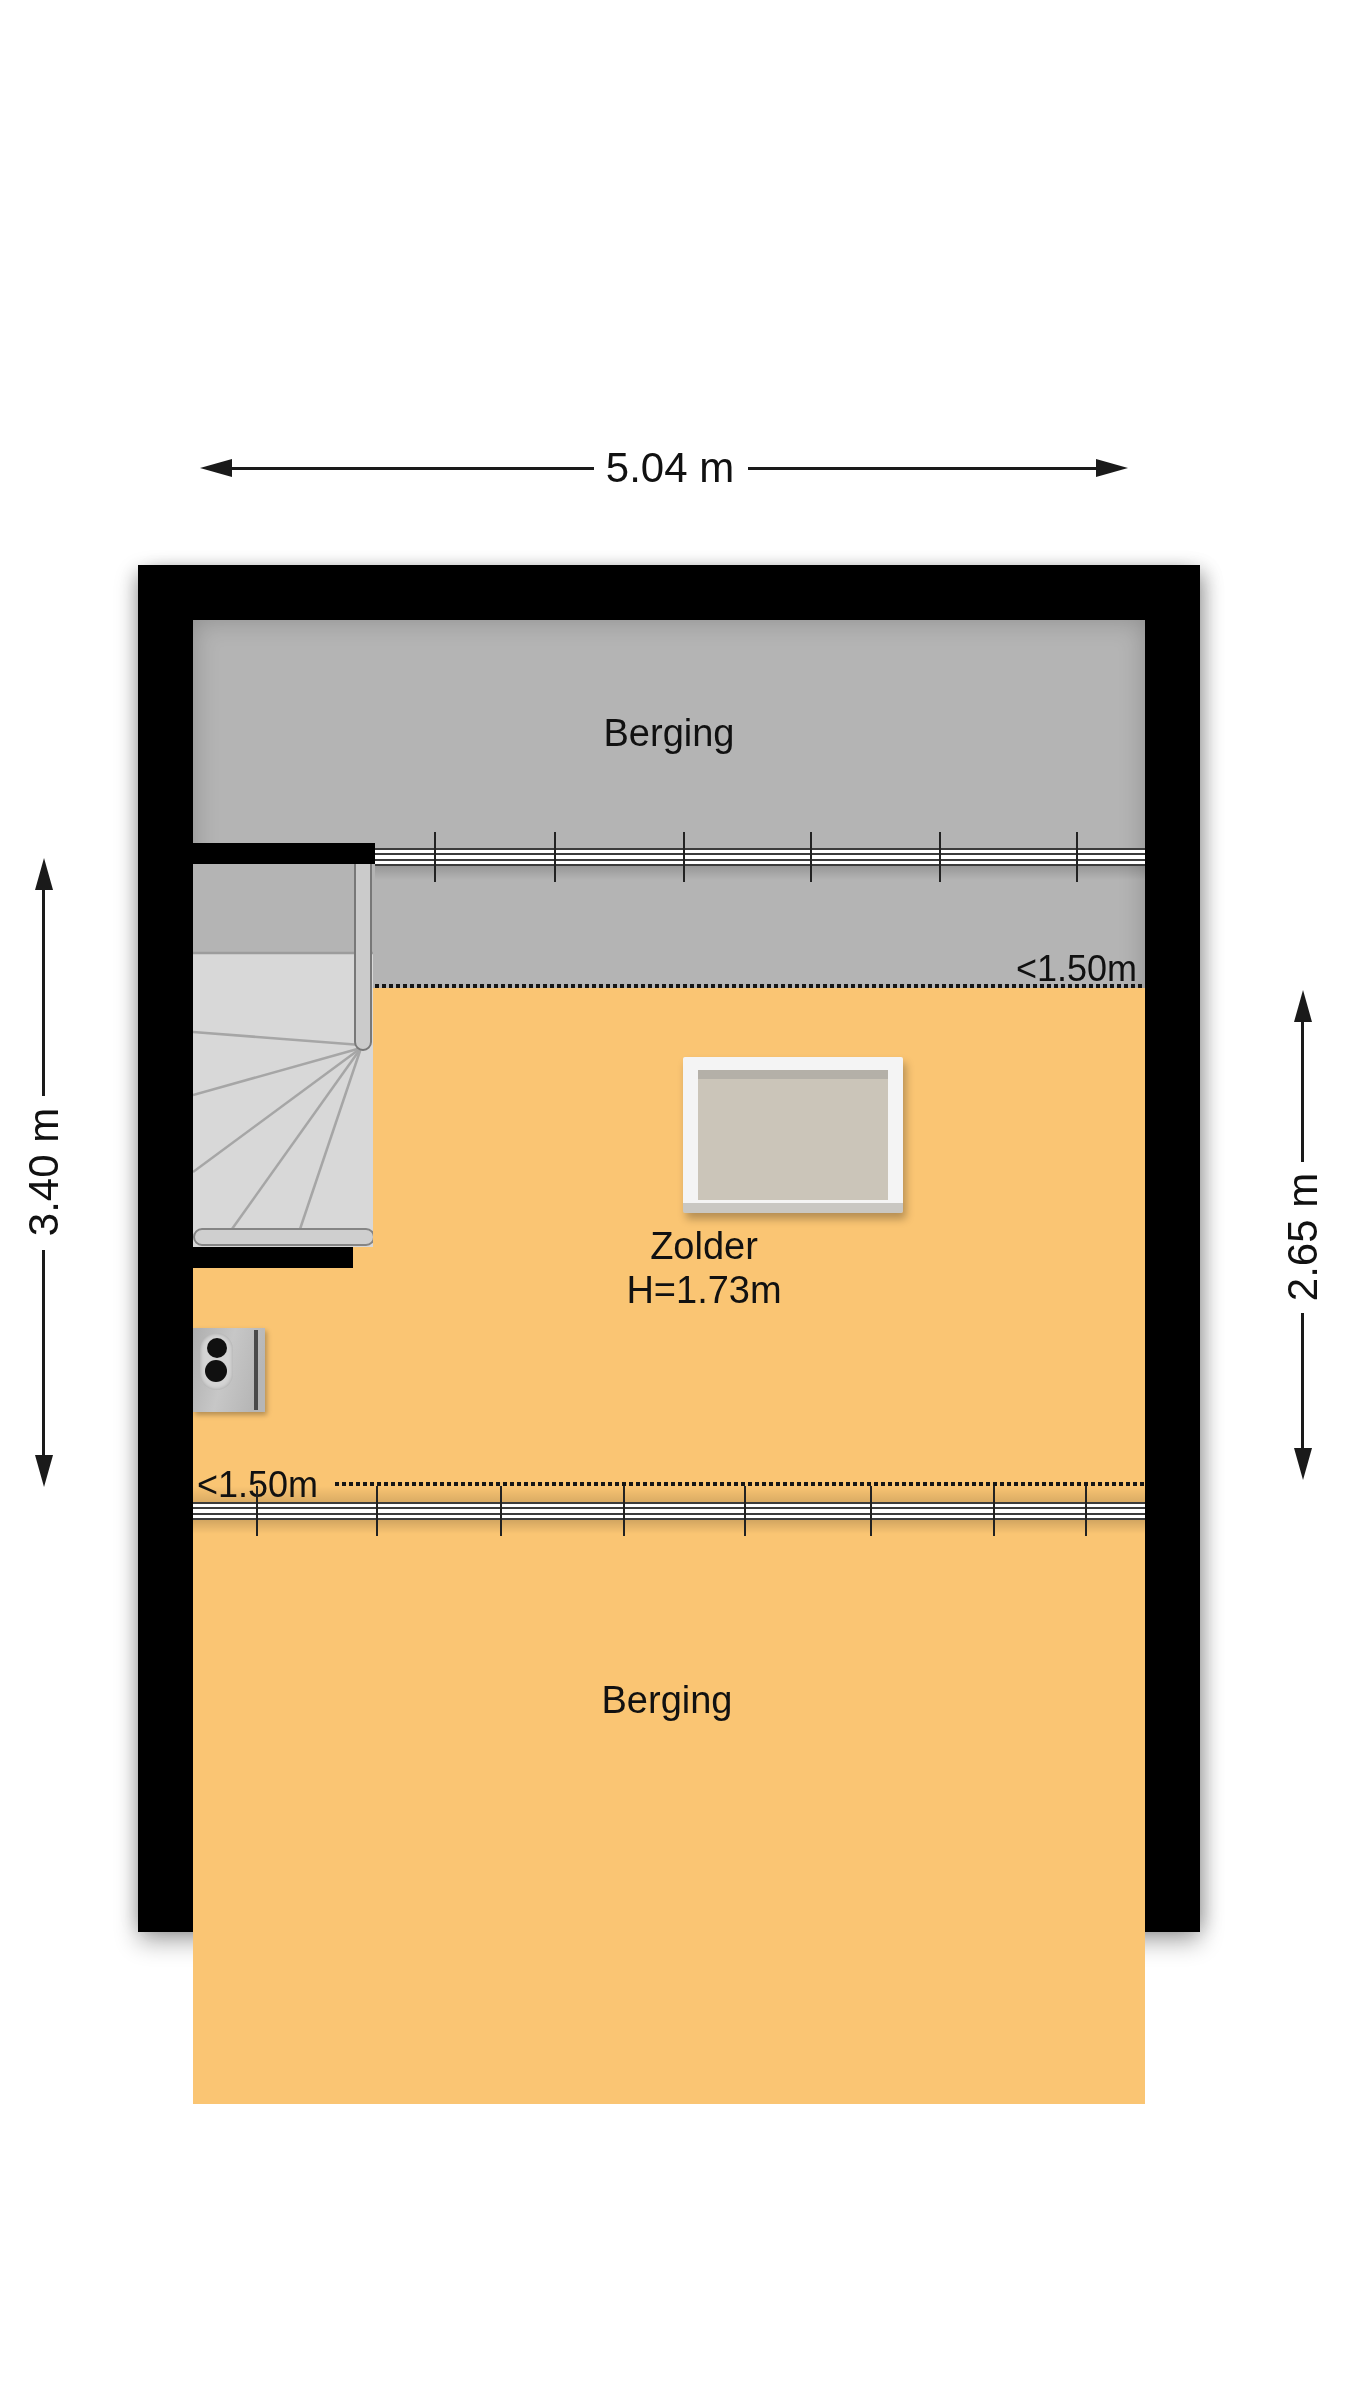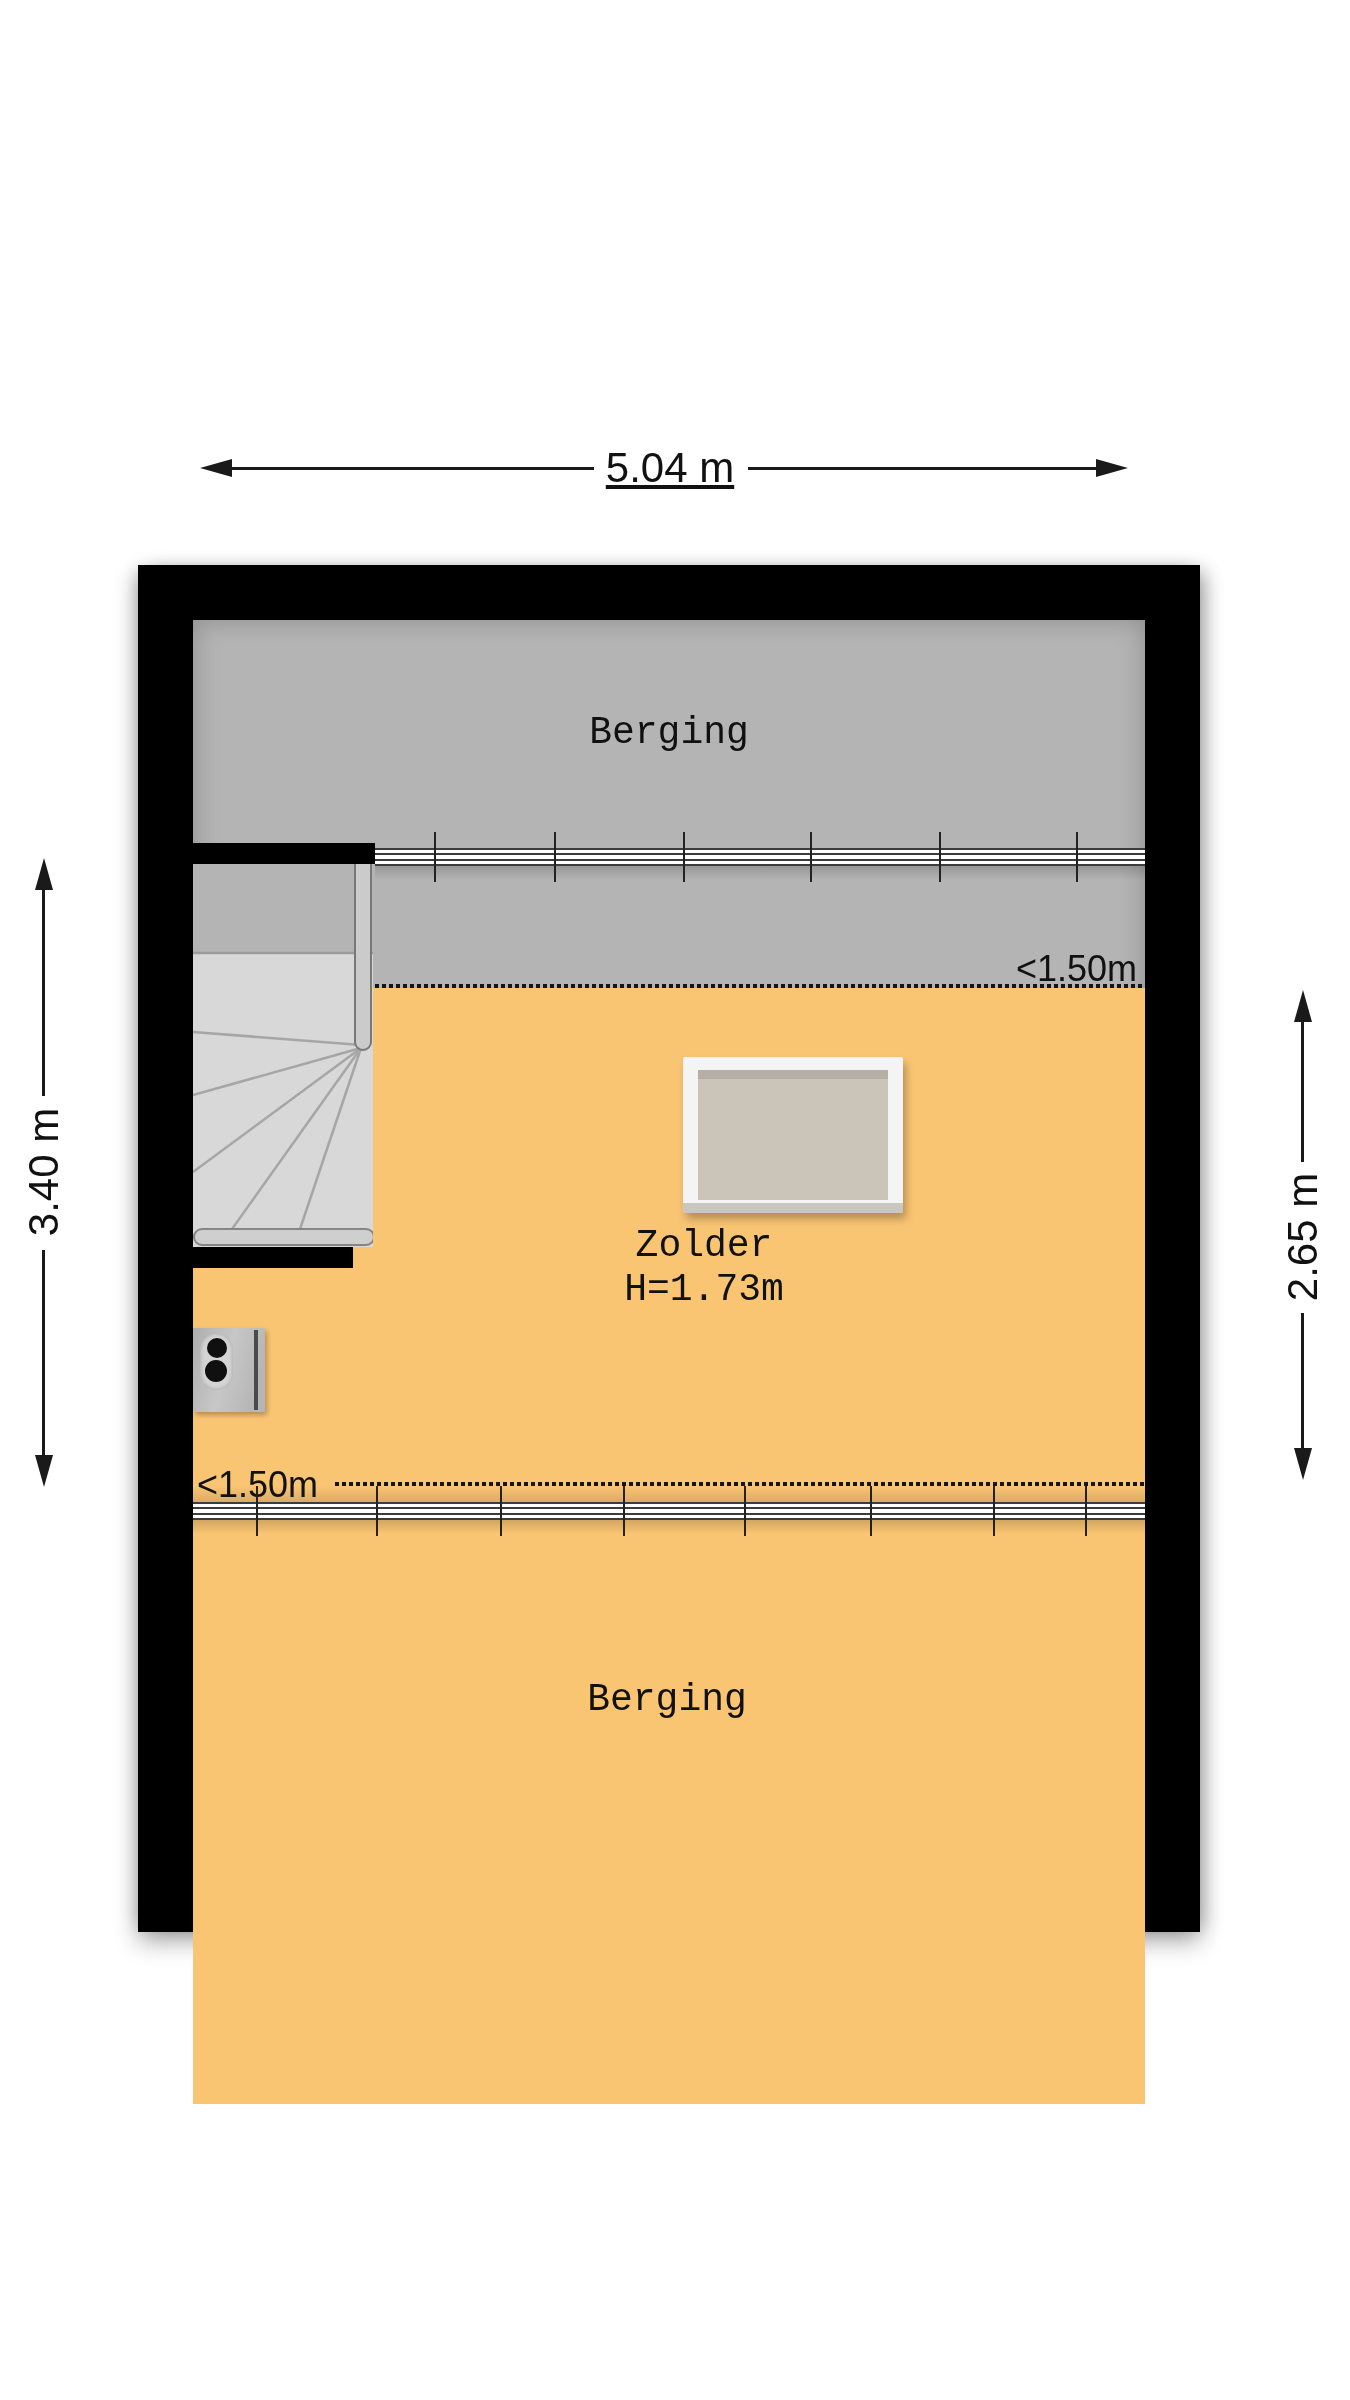--- a/index.html
+++ b/index.html
@@ -48,21 +48,21 @@
   .dotted{
     height:4px;
     background:repeating-linear-gradient(90deg,#151515 0 4px,rgba(0,0,0,0) 4px 7px);
   }
   .dotted-top{left:0;top:364px;width:952px;}
   .dotted-bottom{left:142px;top:862px;width:810px;}
 
   
   .label{
     transform:translate(-50%,-50%);white-space:nowrap;
-    font-size:38px;line-height:44px;color:var(--text);text-align:center;font-family:Liberation Mono, monospace;
+    font-size:38px;line-height:44px;color:var(--text);text-align:center;
   }
   .limit-label{font-size:36px;}
   .dim-label{font-size:42px;transform:translate(-50%,-50%);white-space:nowrap;}
   .vlabel{transform:translate(-50%,-50%) rotate(-90deg);}
 
   
   .dim-line-h{height:3px;background:#1a1a1a;}
   .dim-line-v{width:3px;background:#1a1a1a;}
   .ah{width:0;height:0;}
   .ah-left{border-top:9px solid transparent;border-bottom:9px solid transparent;border-right:32px solid #1a1a1a;}
@@ -96,21 +96,21 @@
   .stair{left:0;top:244px;width:180px;height:383px;}
 </style>
 </head>
 <body>
 
 <div class="canvas">
 
   <div class="abs">
     <div class="abs ah ah-left" style="left:200px;top:459px;"></div>
     <div class="abs dim-line-h" style="left:228px;top:467px;width:366px;"></div>
-    <div class="abs dim-label" style="left:670px;top:468px;text-decoration:underline;">5.04 m</div>
+    <div class="abs dim-label" style="left:670px;top:468px;">5.04 m</div>
     <div class="abs dim-line-h" style="left:748px;top:467px;width:352px;"></div>
     <div class="abs ah ah-right" style="left:1096px;top:459px;"></div>
   </div>
 
   <div class="abs">
     <div class="abs ah ah-up" style="left:35px;top:858px;"></div>
     <div class="abs dim-line-v" style="left:42px;top:886px;height:210px;"></div>
     <div class="abs dim-label vlabel" style="left:44px;top:1172px;">3.40 m</div>
     <div class="abs dim-line-v" style="left:42px;top:1250px;height:207px;"></div>
     <div class="abs ah ah-down" style="left:35px;top:1455px;"></div>

